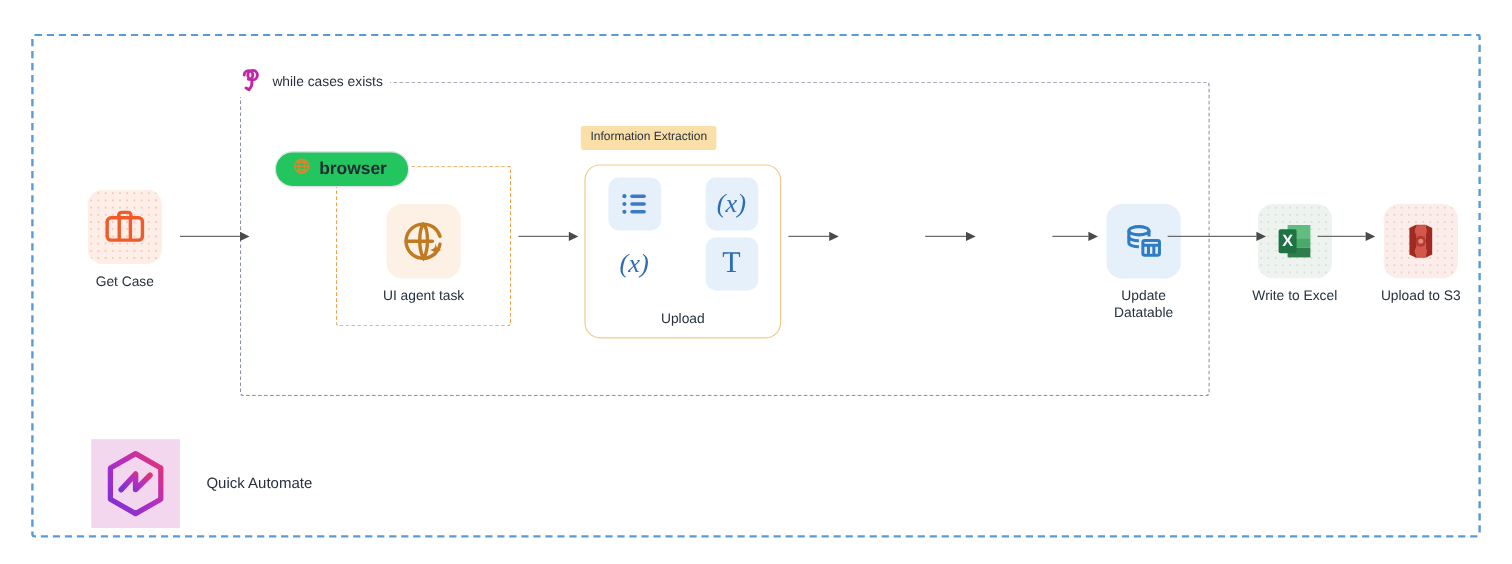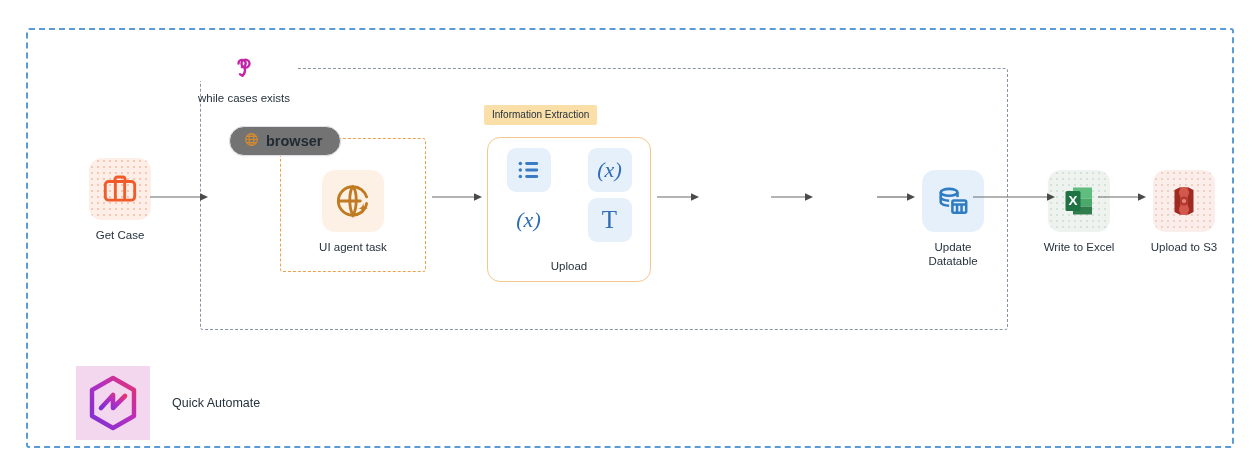--- a/index.html
+++ b/index.html
@@ -16,33 +16,33 @@
   .canvas-frame{
     position:absolute;left:26px;top:28px;width:1208px;height:420px;
     border:2px dashed #5b9bd5;border-radius:3px;box-sizing:border-box;
   }
   .loop-frame{
     position:absolute;left:200px;top:68px;width:808px;height:262px;
     border:1.6px dashed #8b93a7;border-radius:3px;box-sizing:border-box;
   }
   .loop-badge{
     position:absolute;left:198px;top:55px;display:flex;align-items:center;gap:7px;
-    background:#ffffff;padding:0 6px 0 0;height:26px;flex-direction:column;
+    background:#ffffff;padding:0 6px 0 0;height:26px;
   }
   .loop-badge .txt{font-size:11.5px;color:#26323d;white-space:nowrap;padding-top:2px;}
 
   .browser-frame{
     position:absolute;left:280px;top:138px;width:146px;height:134px;
     border:1.6px dashed #f0a04b;border-radius:3px;box-sizing:border-box;
   }
   .browser-pill{
     position:absolute;left:229px;top:126px;
     display:flex;align-items:center;gap:7px;
     height:30px;padding:0 18px 0 14px;
-    background:#737373;border:1.3px solid #dfe3e8;border-radius:16px;
+    background:#22c55e;border:1.3px solid #dfe3e8;border-radius:16px;
     box-sizing:border-box;z-index:5;
     box-shadow:0 1px 2px rgba(0,0,0,.04);
   }
   .browser-pill .txt{font-size:14.5px;font-weight:bold;color:#1f2a33;}
 
   
   .ie-label{
     position:absolute;left:484px;top:105px;
     background:#fbdfa8;color:#26323d;
     font-size:10px;padding:4px 8px 5px;border-radius:2px;white-space:nowrap;
@@ -165,21 +165,21 @@
       <div class="skill-tile plain">
         <span style="font-family:'Liberation Serif',serif;font-style:italic;font-size:22px;color:#2e6db4;">(<span style="font-style:italic">x</span>)</span>
       </div>
       <div class="skill-tile">
         <span style="font-family:'Liberation Serif',serif;font-size:25px;color:#2e6db4;">T</span>
       </div>
     </div>
     <div class="skills-caption">Upload</div>
   </div>
 
-  <div class="node" style="left:72px;top:158px;justify-content:space-between;">
+  <div class="node" style="left:56px;top:158px;justify-content:space-between;">
     <div class="tile tile-orange">
       <svg width="36" height="36" viewBox="0 0 24 24">
         <g fill="none" stroke="#f15a29" stroke-width="1.9" stroke-linejoin="round">
           <rect x="2.2" y="7" width="19.6" height="12.4" rx="2.2"></rect>
           <path d="M8.6 7V5.6a1.6 1.6 0 0 1 1.6-1.6h3.6a1.6 1.6 0 0 1 1.6 1.6V7"></path>
           <path d="M8.9 7v12.4M15.1 7v12.4"></path>
         </g>
       </svg>
     </div>
     <div class="cap">Get Case</div>

